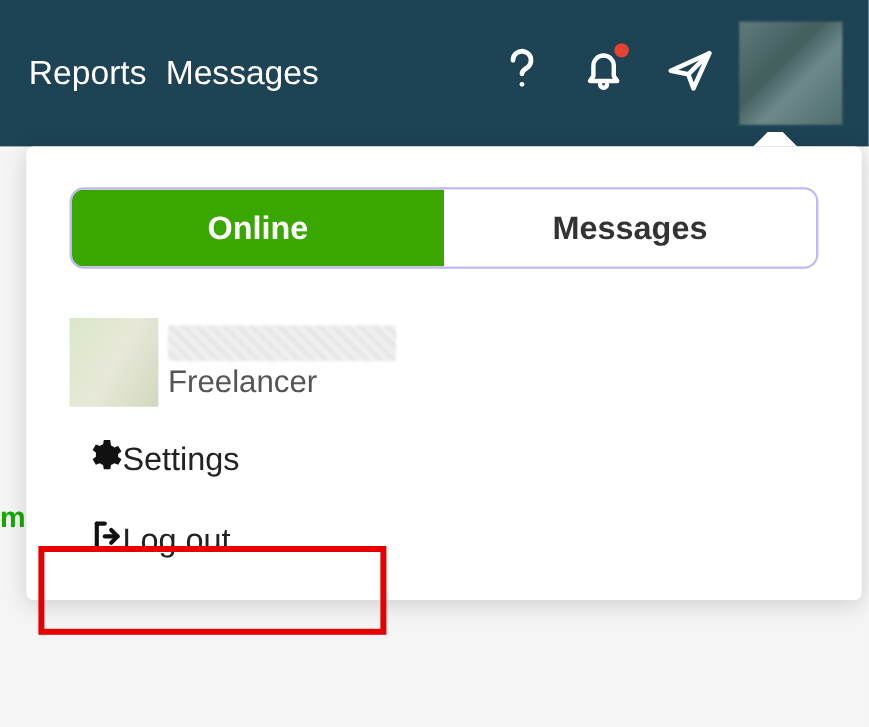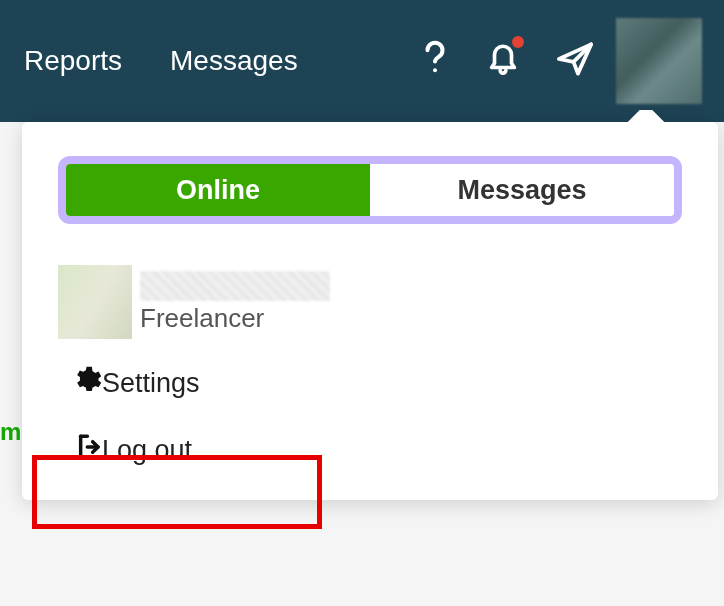--- a/index.html
+++ b/index.html
@@ -14,21 +14,21 @@
     .header {
       height: 122px;
       background: #1d4354;
       display: flex;
       align-items: center;
       padding: 0 24px;
       position: relative;
     }
     .nav-links {
       display: flex;
-      gap: 48px;
+      gap: 16px;
       text-align: center;
     }
     .nav-link {
       color: #fff;
       font-size: 28px;
       font-weight: 400;
       cursor: pointer;
     }
     .header-icons {
       position: absolute;
@@ -82,21 +82,21 @@
       top: 2px;
       width: 40px;
       height: 40px;
       background: #fff;
       transform: translateX(-50%) rotate(45deg);
       border-radius: 6px;
     }
     .status-toggle {
       display: flex;
       margin: 34px 36px 30px 36px;
-      border: 8px solid #c4b5fd;
+      border: 2px solid #c4b5fd;
       border-radius: 12px;
       overflow: hidden;
       height: 68px;
     }
     .status-opt {
       flex: 1;
       display: flex;
       align-items: center;
       justify-content: center;
       font-size: 27px;

